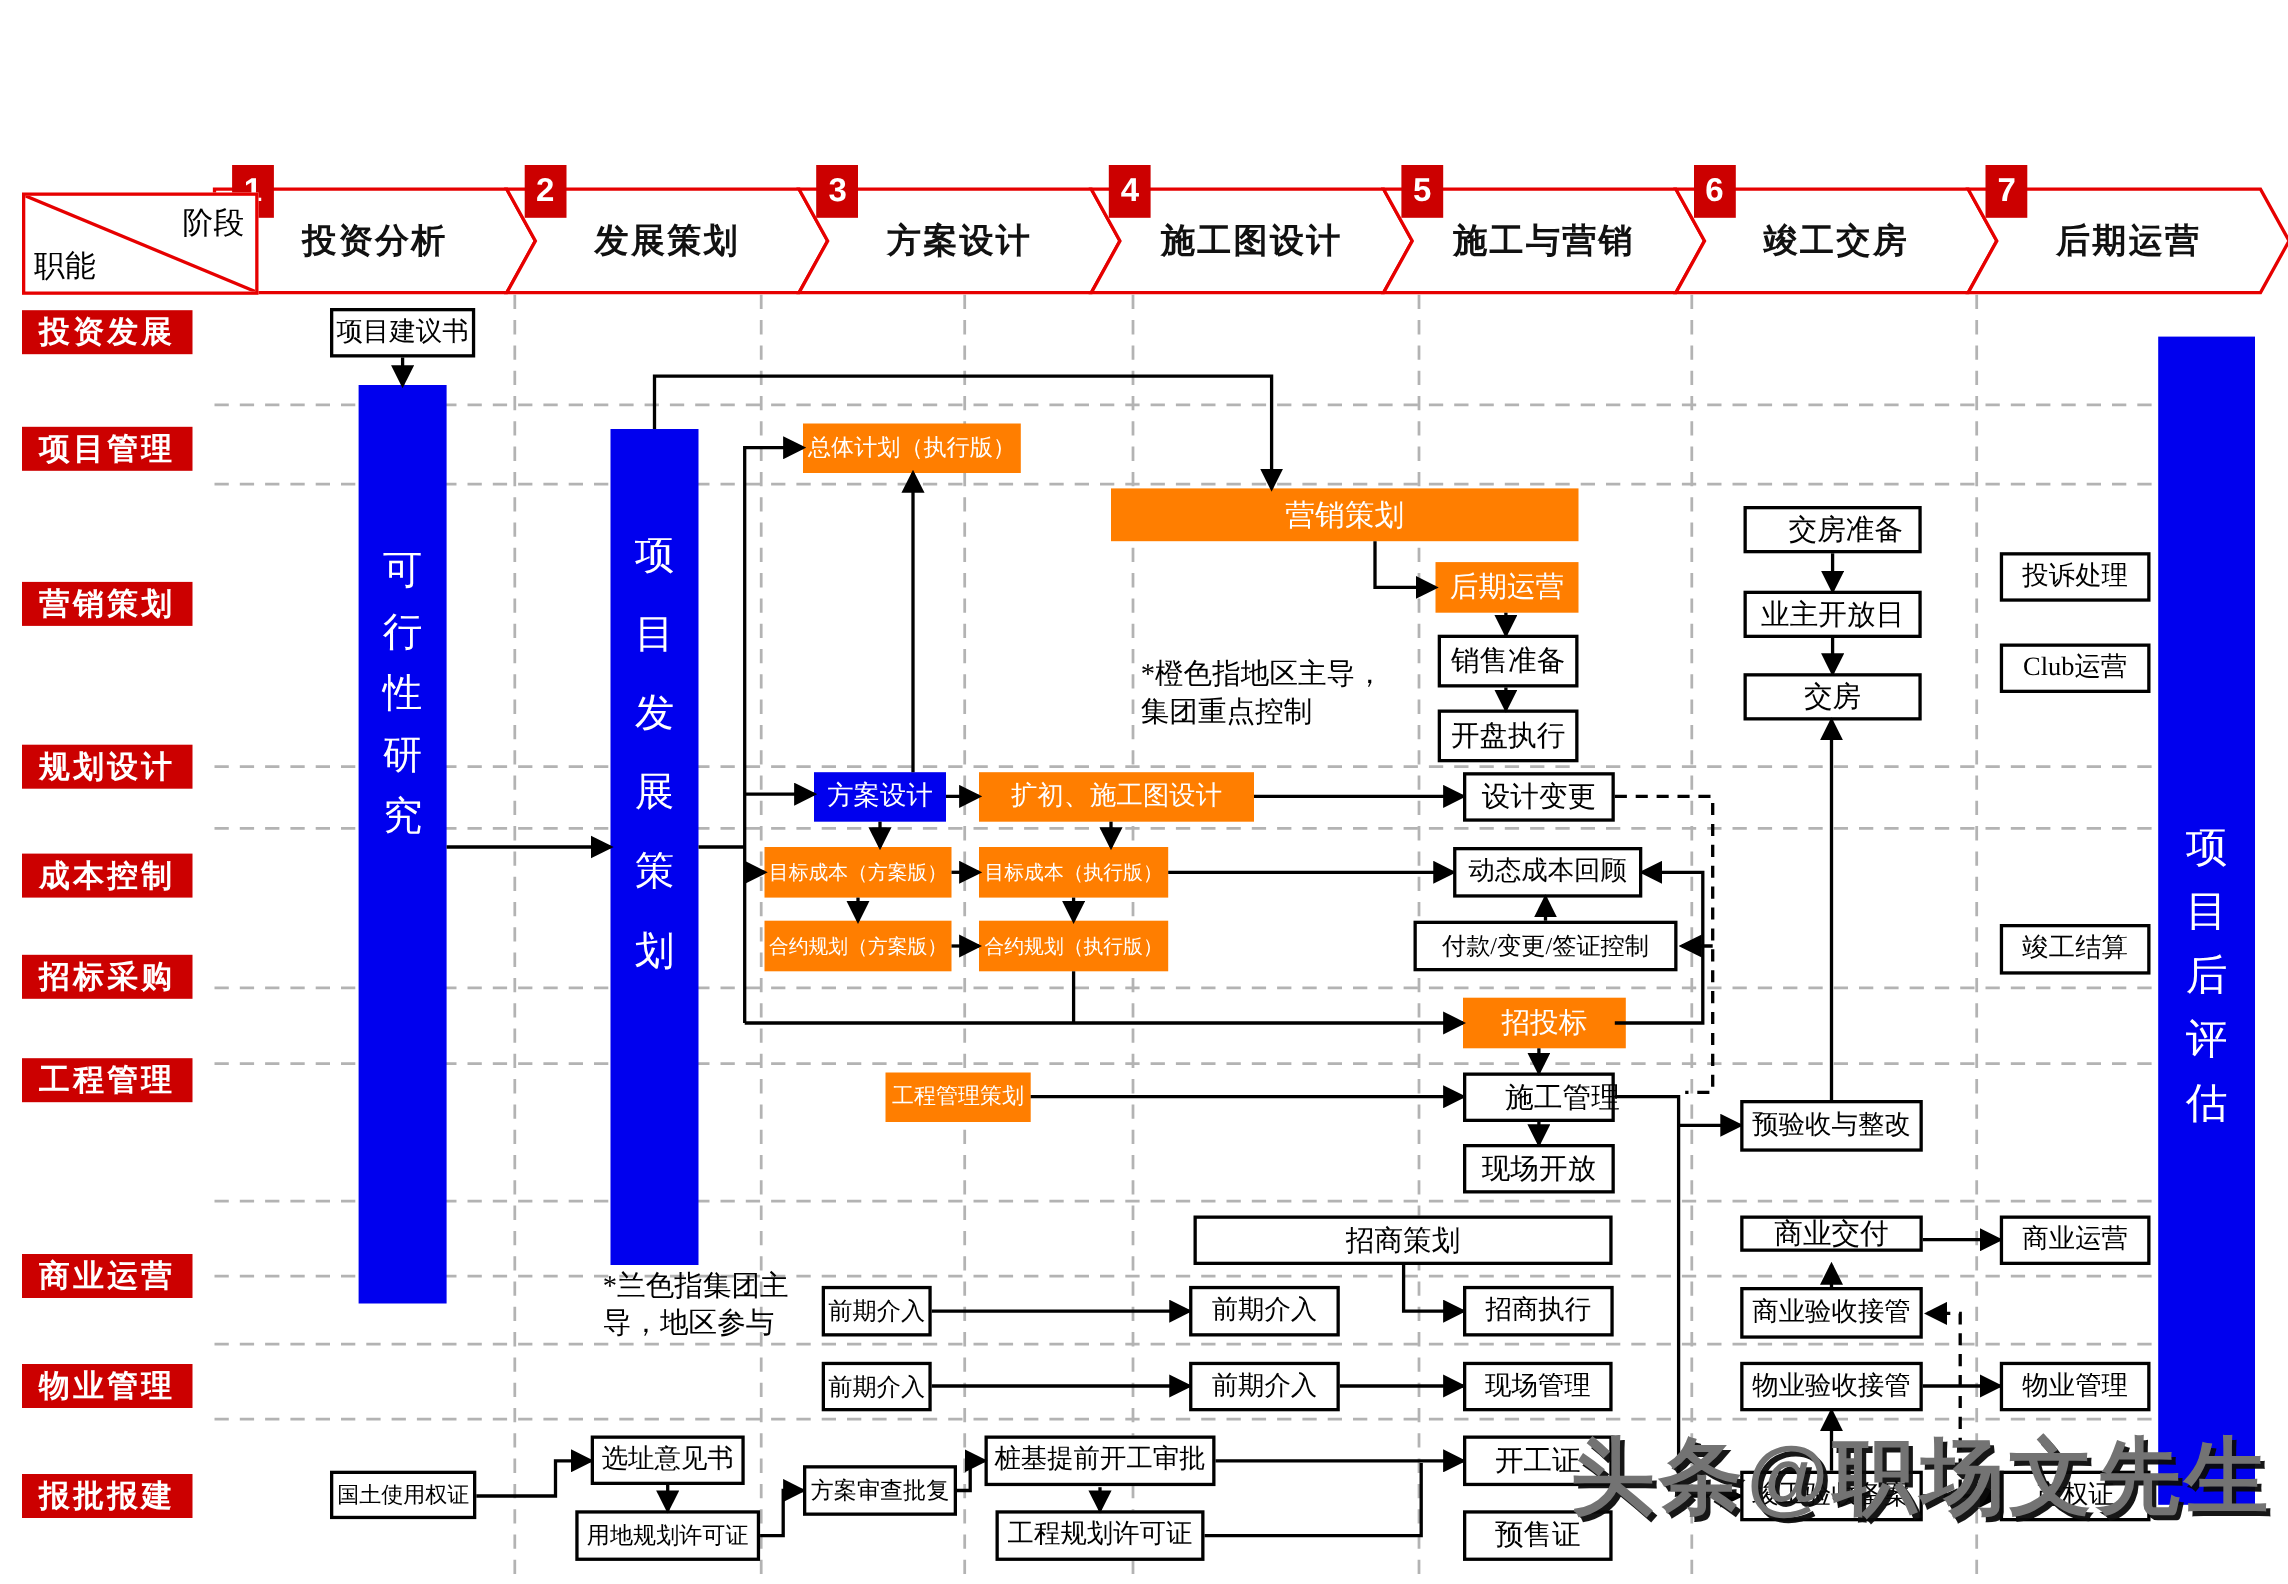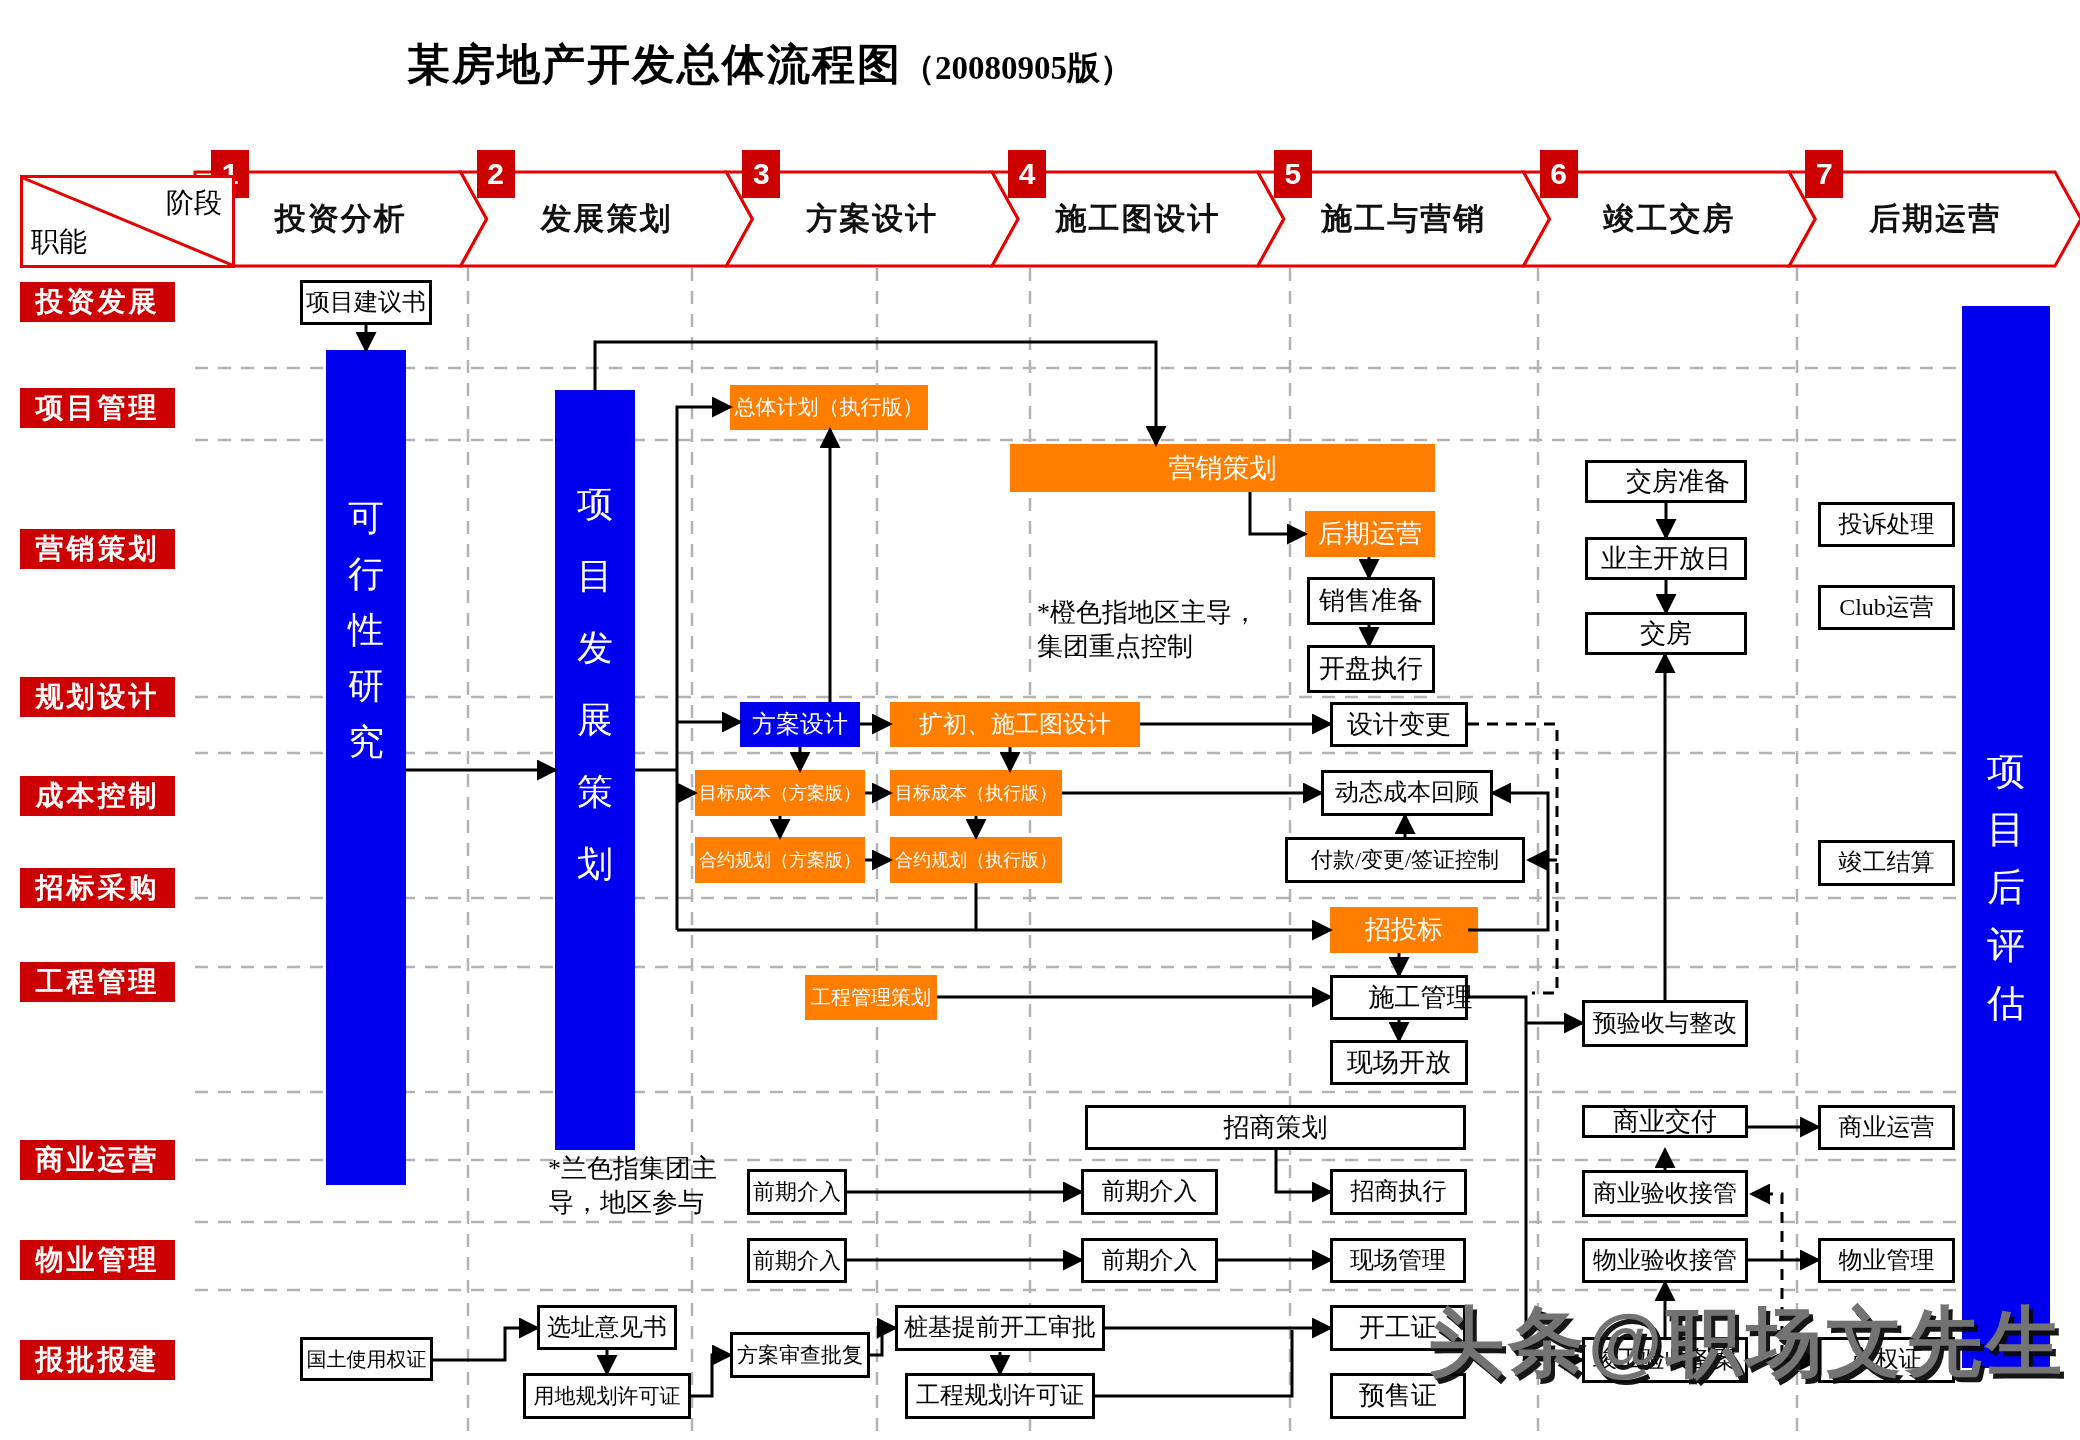--- a/index.html
+++ b/index.html
@@ -52,23 +52,20 @@
       <line x1="195" y1="697" x2="2055" y2="697" stroke="#B3B3B3" stroke-width="2.5" stroke-dasharray="13 10"></line>
       <line x1="195" y1="753" x2="2055" y2="753" stroke="#B3B3B3" stroke-width="2.5" stroke-dasharray="13 10"></line>
       <line x1="195" y1="898" x2="2055" y2="898" stroke="#B3B3B3" stroke-width="2.5" stroke-dasharray="13 10"></line>
       <line x1="195" y1="967" x2="2055" y2="967" stroke="#B3B3B3" stroke-width="2.5" stroke-dasharray="13 10"></line>
       <line x1="195" y1="1092" x2="2055" y2="1092" stroke="#B3B3B3" stroke-width="2.5" stroke-dasharray="13 10"></line>
       <line x1="195" y1="1160" x2="2055" y2="1160" stroke="#B3B3B3" stroke-width="2.5" stroke-dasharray="13 10"></line>
       <line x1="195" y1="1222" x2="2055" y2="1222" stroke="#B3B3B3" stroke-width="2.5" stroke-dasharray="13 10"></line>
       <line x1="195" y1="1290" x2="2055" y2="1290" stroke="#B3B3B3" stroke-width="2.5" stroke-dasharray="13 10"></line>
     </svg>
 
-  <div id="title" class="abs">
-    <span class="t-main">某房地产开发总体流程图</span><span class="t-ver">（20080905版）</span>
-  </div>
 
   <div id="corner" class="abs">
     <svg width="209" height="87">
       <line x1="0" y1="0" x2="209" y2="87" stroke="#E60000" stroke-width="3"></line>
     </svg>
     <span class="c-stage">阶段</span>
     <span class="c-func">职能</span>
   </div>
 
   <div id="stages">

